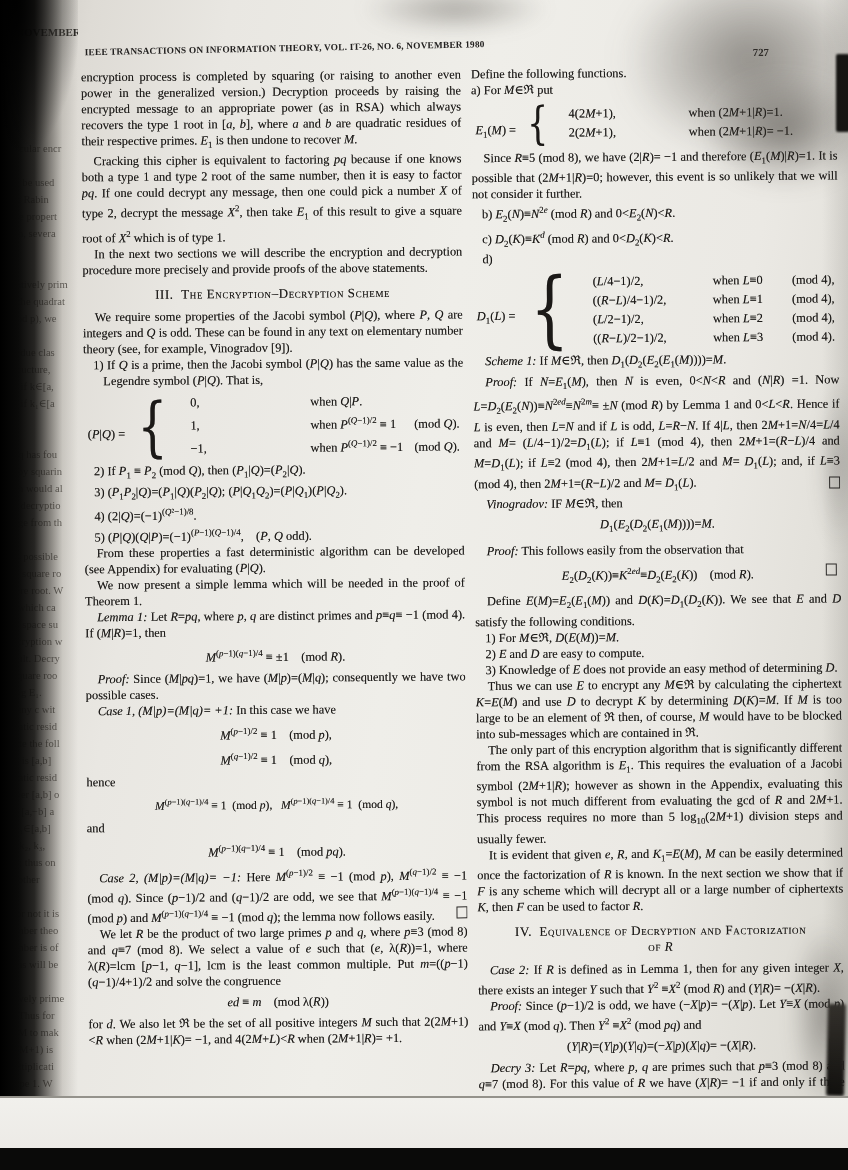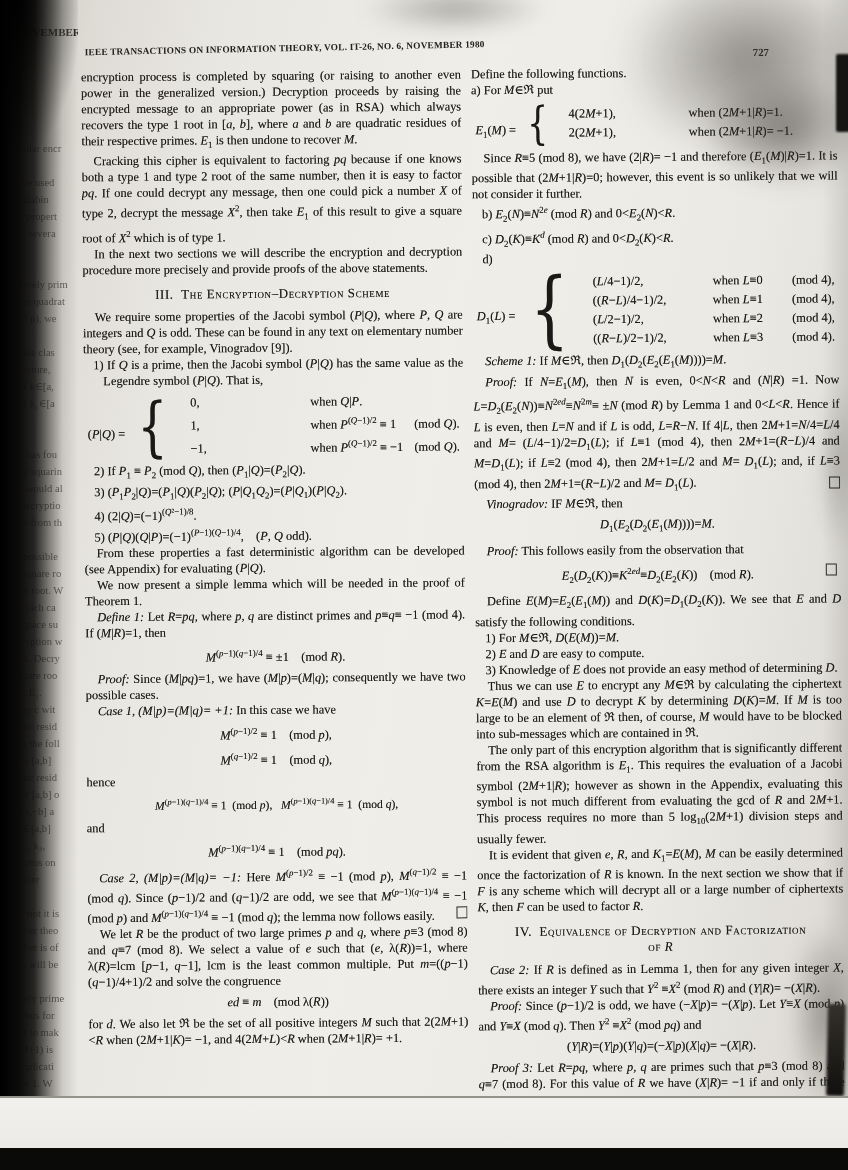--- a/index.html
+++ b/index.html
@@ -152,21 +152,21 @@
             <span class="c-c">when <i>P</i><sup>(<i>Q</i>−1)/2</sup> ≡ −1</span>
             <span class="c-m">(mod <i>Q</i>).</span>
           </div>
         </div>
         <div class="p li">2) If <i>P</i><sub>1</sub> ≡ <i>P</i><sub>2</sub> (mod <i>Q</i>), then (<i>P</i><sub>1</sub>|<i>Q</i>)=(<i>P</i><sub>2</sub>|<i>Q</i>).</div>
         <div class="p li">3) (<i>P</i><sub>1</sub><i>P</i><sub>2</sub>|<i>Q</i>)=(<i>P</i><sub>1</sub>|<i>Q</i>)(<i>P</i><sub>2</sub>|<i>Q</i>); (<i>P</i>|<i>Q</i><sub>1</sub><i>Q</i><sub>2</sub>)=(<i>P</i>|<i>Q</i><sub>1</sub>)(<i>P</i>|<i>Q</i><sub>2</sub>).</div>
         <div class="p li">4) (2|<i>Q</i>)=(−1)<sup>(<i>Q</i>²−1)/8</sup>.</div>
         <div class="p li">5) (<i>P</i>|<i>Q</i>)(<i>Q</i>|<i>P</i>)=(−1)<sup>(<i>P</i>−1)(<i>Q</i>−1)/4</sup>,&nbsp;&nbsp;&nbsp;&nbsp;(<i>P</i>, <i>Q</i> odd).</div>
         <div class="p indent">From these properties a fast deterministic algorithm can be developed (see Appendix) for evaluating (<i>P</i>|<i>Q</i>).</div>
         <div class="p indent">We now present a simple lemma which will be needed in the proof of Theorem 1.</div>
-        <div class="p indent"><i>Define 1:</i> Let <i>R</i>=<i>pq</i>, where <i>p</i>, <i>q</i> are distinct primes and <i>p</i>≡<i>q</i>≡ −1 (mod 4). If (<i>M</i>|<i>R</i>)=1, then</div>
+        <div class="p indent"><i>Lemma 1:</i> Let <i>R</i>=<i>pq</i>, where <i>p</i>, <i>q</i> are distinct primes and <i>p</i>≡<i>q</i>≡ −1 (mod 4). If (<i>M</i>|<i>R</i>)=1, then</div>
         <div class="eq"><i>M</i><sup>(<i>p</i>−1)(<i>q</i>−1)/4</sup> ≡ ±1&nbsp;&nbsp;&nbsp;&nbsp;(mod <i>R</i>).</div>
         <div class="p indent"><i>Proof:</i> Since (<i>M</i>|<i>pq</i>)=1, we have (<i>M</i>|<i>p</i>)=(<i>M</i>|<i>q</i>); consequently we have two possible cases.</div>
         <div class="p indent"><i>Case 1, (M|p)=(M|q)= +1:</i> In this case we have</div>
         <div class="eq"><i>M</i><sup>(<i>p</i>−1)/2</sup> ≡ 1&nbsp;&nbsp;&nbsp;&nbsp;(mod <i>p</i>),</div>
         <div class="eq"><i>M</i><sup>(<i>q</i>−1)/2</sup> ≡ 1&nbsp;&nbsp;&nbsp;&nbsp;(mod <i>q</i>),</div>
         <div class="fl">hence</div>
         <div class="eq small"><i>M</i><sup>(<i>p</i>−1)(<i>q</i>−1)/4</sup> ≡ 1&nbsp;&nbsp;(mod <i>p</i>),&nbsp;&nbsp;&nbsp;<i>M</i><sup>(<i>p</i>−1)(<i>q</i>−1)/4</sup> ≡ 1&nbsp;&nbsp;(mod <i>q</i>),</div>
         <div class="fl">and</div>
         <div class="eq"><i>M</i><sup>(<i>p</i>−1)(<i>q</i>−1)/4</sup> ≡ 1&nbsp;&nbsp;&nbsp;&nbsp;(mod <i>pq</i>).</div>
         <div class="p indent"><i>Case 2, (M|p)=(M|q)= −1:</i> Here <i>M</i><sup>(<i>p</i>−1)/2</sup> ≡ −1 (mod <i>p</i>), <i>M</i><sup>(<i>q</i>−1)/2</sup> ≡ −1 (mod <i>q</i>). Since (<i>p</i>−1)/2 and (<i>q</i>−1)/2 are odd, we see that <i>M</i><sup>(<i>p</i>−1)(<i>q</i>−1)/4</sup> ≡ −1 (mod <i>p</i>) and <i>M</i><sup>(<i>p</i>−1)(<i>q</i>−1)/4</sup> ≡ −1 (mod <i>q</i>); the lemma now follows easily. <span class="qed"></span></div>
@@ -221,21 +221,21 @@
         <div class="p li">1) For <i>M</i>∈ℜ, <i>D</i>(<i>E</i>(<i>M</i>))=<i>M</i>.</div>
         <div class="p li">2) <i>E</i> and <i>D</i> are easy to compute.</div>
         <div class="p li">3) Knowledge of <i>E</i> does not provide an easy method of determining <i>D</i>.</div>
         <div class="p indent">Thus we can use <i>E</i> to encrypt any <i>M</i>∈ℜ by calculating the ciphertext <i>K</i>=<i>E</i>(<i>M</i>) and use <i>D</i> to decrypt <i>K</i> by determining <i>D</i>(<i>K</i>)=<i>M</i>. If <i>M</i> is too large to be an element of ℜ then, of course, <i>M</i> would have to be blocked into sub-messages which are contained in ℜ.</div>
         <div class="p indent">The only part of this encryption algorithm that is significantly different from the RSA algorithm is <i>E</i><sub>1</sub>. This requires the evaluation of a Jacobi symbol (2<i>M</i>+1|<i>R</i>); however as shown in the Appendix, evaluating this symbol is not much different from evaluating the gcd of <i>R</i> and 2<i>M</i>+1. This process requires no more than 5 log<sub>10</sub>(2<i>M</i>+1) division steps and usually fewer.</div>
         <div class="p indent">It is evident that given <i>e</i>, <i>R</i>, and <i>K</i><sub>1</sub>=<i>E</i>(<i>M</i>), <i>M</i> can be easily determined once the factorization of <i>R</i> is known. In the next section we show that if <i>F</i> is any scheme which will decrypt all or a large number of ciphertexts <i>K</i>, then <i>F</i> can be used to factor <i>R</i>.</div>
         <div class="heading">IV.&nbsp;&nbsp;Equivalence of Decryption and Factorization<br>of <i>R</i></div>
         <div class="p indent"><i>Case 2:</i> If <i>R</i> is defined as in Lemma 1, then for any given integer <i>X</i>, there exists an integer <i>Y</i> such that <i>Y</i><sup>2</sup> ≡<i>X</i><sup>2</sup> (mod <i>R</i>) and (<i>Y</i>|<i>R</i>)= −(<i>X</i>|<i>R</i>).</div>
         <div class="p indent"><i>Proof:</i> Since (<i>p</i>−1)/2 is odd, we have (−<i>X</i>|<i>p</i>)= −(<i>X</i>|<i>p</i>). Let <i>Y</i>≡<i>X</i> (mod <i>p</i>) and <i>Y</i>≡<i>X</i> (mod <i>q</i>). Then <i>Y</i><sup>2</sup> ≡<i>X</i><sup>2</sup> (mod <i>pq</i>) and</div>
         <div class="eq">(<i>Y</i>|<i>R</i>)=(<i>Y</i>|<i>p</i>)(<i>Y</i>|<i>q</i>)=(−<i>X</i>|<i>p</i>)(<i>X</i>|<i>q</i>)= −(<i>X</i>|<i>R</i>). <span class="qed"></span></div>
-        <div class="p indent"><i>Proof 3:</i> Let <i>R</i>=<i>pq</i>, where <i>p</i>, <i>q</i> are primes such that <i>p</i>≡3 (mod 8) and <i>q</i>≡7 (mod 8). For this value of <i>R</i> we have (<i>X</i>|<i>R</i>)= −1 if and only if there exists an integer  such that ≡ ±2<sup>2</sup> (mod <i>R</i>) and (<i>Z</i>, <i>R</i>)=1.</div>
+        <div class="p indent"><i>Decry 3:</i> Let <i>R</i>=<i>pq</i>, where <i>p</i>, <i>q</i> are primes such that <i>p</i>≡3 (mod 8) and <i>q</i>≡7 (mod 8). For this value of <i>R</i> we have (<i>X</i>|<i>R</i>)= −1 if and only if there exists an integer  such that ≡ ±2<sup>2</sup> (mod <i>R</i>) and (<i>Z</i>, <i>R</i>)=1.</div>
       </div>
   </div>
 
   <div class="smudge smudge-tr1"></div>
   <div class="smudge smudge-tr2"></div>
   <div class="smudge smudge-tc"></div>
   <div class="smudge smudge-mr"></div>
   <div class="smudge smudge-lr"></div>
   <div class="edge-bar-top"></div>
   <div class="edge-bar-bottom"></div>

